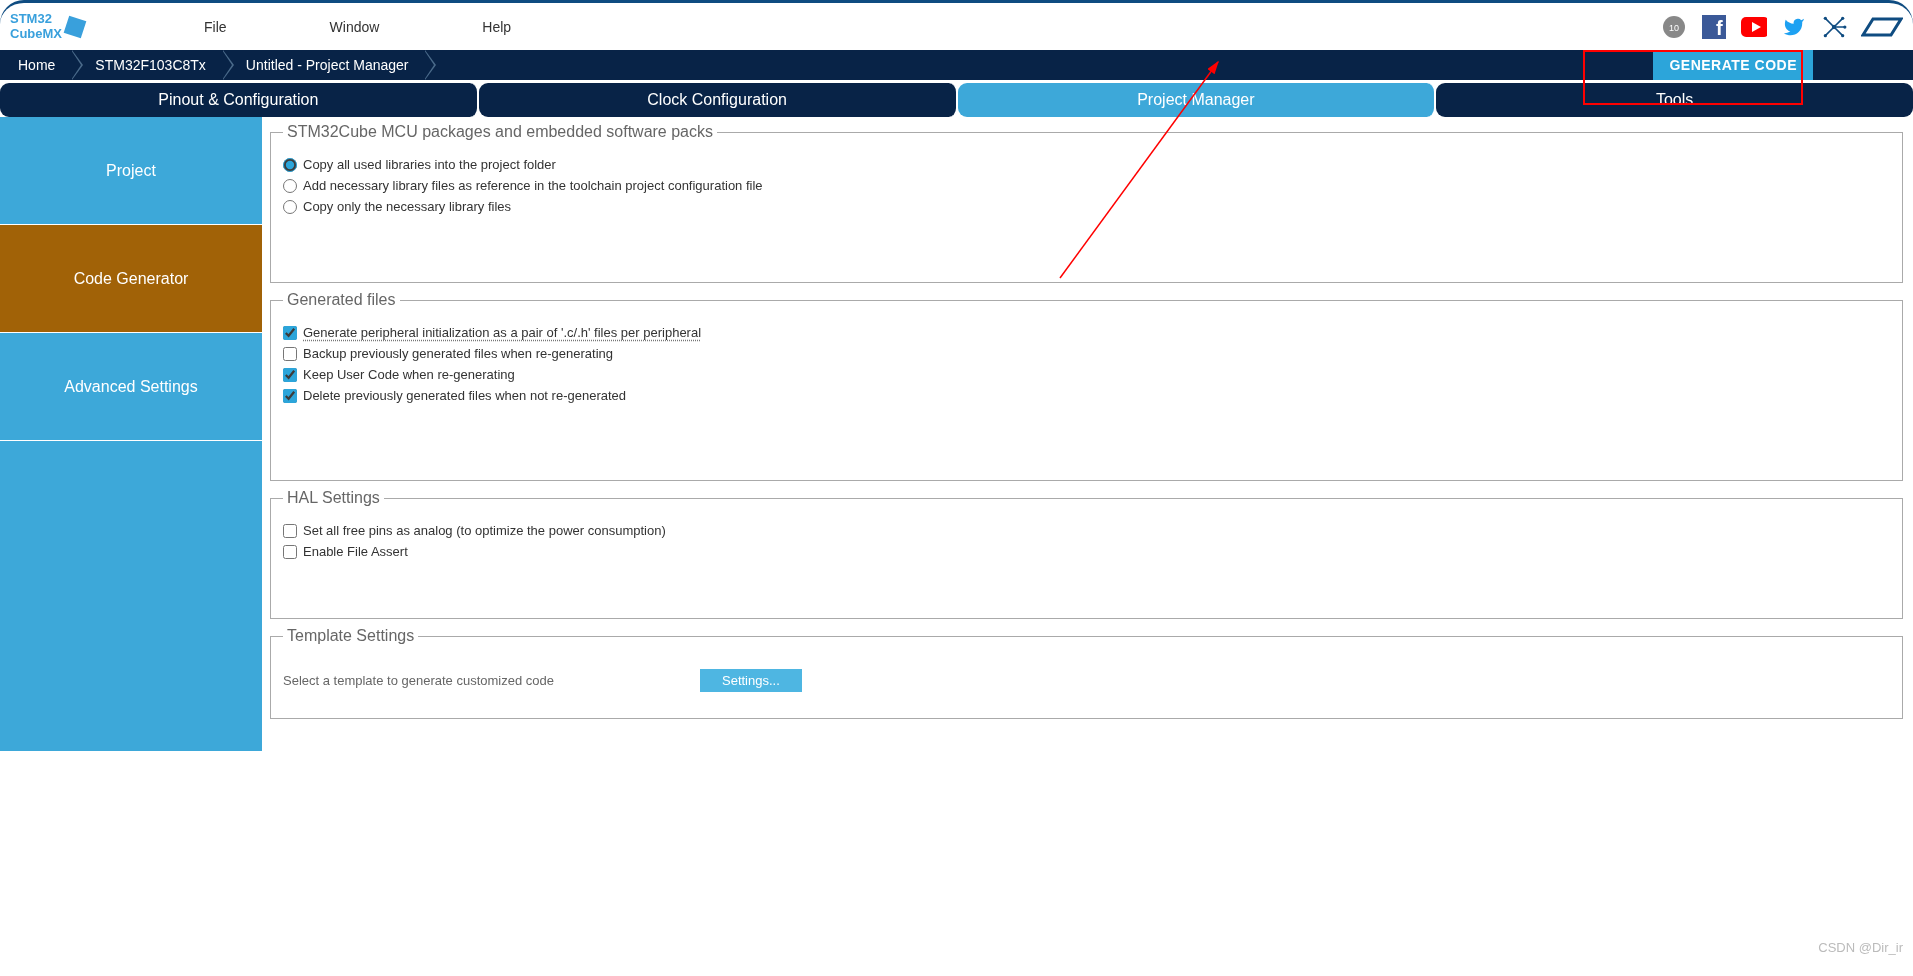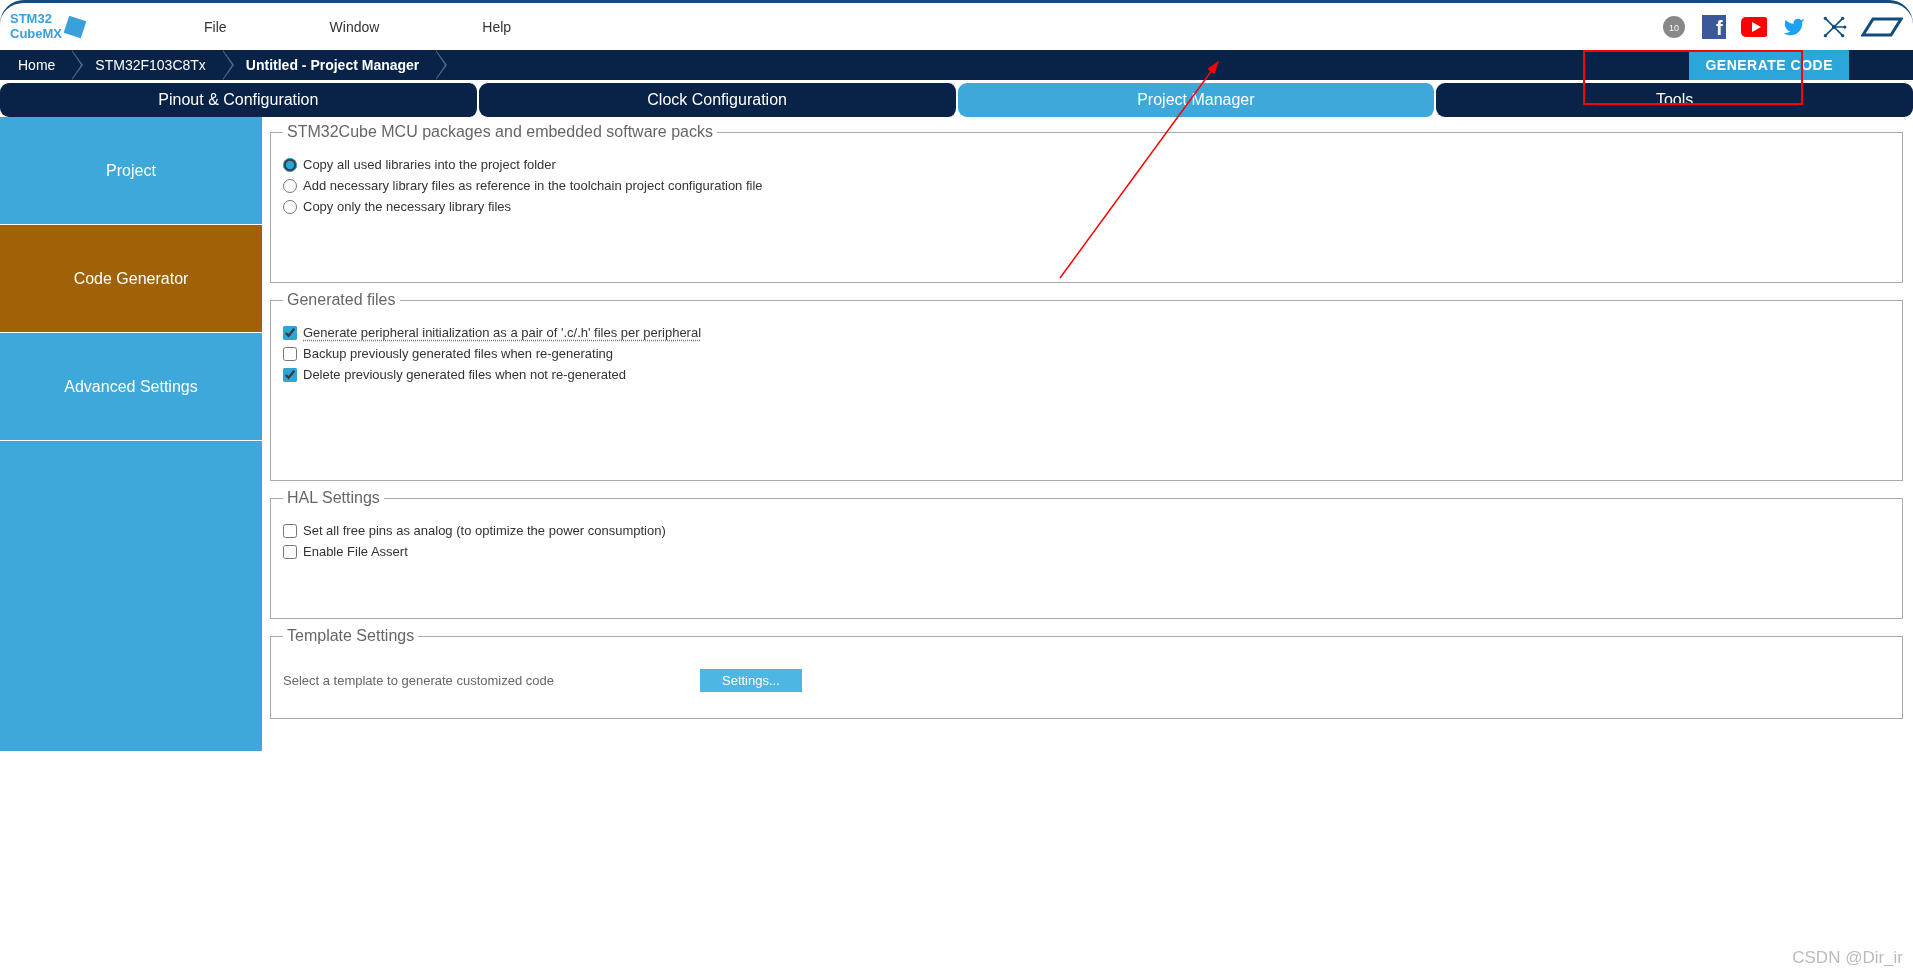--- a/index.html
+++ b/index.html
@@ -12,22 +12,22 @@
 .menu-items { display: flex; gap: 103px; flex: 1; }
 .menu-item { color: #333; cursor: pointer; font-size: 14px; }
 .top-icons { display: flex; gap: 14px; align-items: center; margin-left: auto; }
 .top-icons div { width: 26px; height: 26px; display:flex; align-items:center; justify-content:center; }
 
 
 .breadcrumb-bar { background: #082347; height: 30px; display: flex; align-items: center; padding-left: 8px; }
 .bc-item { color: #fff; font-size: 14px; padding: 0 16px 0 10px; position: relative; display: flex; align-items: center; height: 100%; }
 .bc-item::after { content:''; position:absolute; right:-10px; top:0; border-top:15px solid transparent; border-bottom:15px solid transparent; border-left:10px solid #082347; z-index:2; }
 .bc-item::before { content:''; position:absolute; right:-12px; top:0; border-top:15px solid transparent; border-bottom:15px solid transparent; border-left:11px solid #4a6a8a; z-index:1; }
-.bc-item.active { font-weight: bold; }
-.gen-wrap { margin-left:auto; display:flex; align-items:center; height:100%; padding-right:64px; }
+.bc-item.active { font-weight: normal; }
+.gen-wrap { margin-left:auto; display:flex; align-items:center; height:100%; padding-right:100px; }
 .gen-btn { background:#2ca5da; color:#fff; font-weight:bold; font-size:14px; padding: 7px 16px; cursor:pointer; letter-spacing:0.5px; }
 .red-box-gen { position:absolute; border:2px solid red; right:110px; top:50px; width:220px; height:55px; pointer-events:none; }
 
 
 .main-tabs { display:flex; height:34px; margin-top:3px; }
 .main-tab { flex:1; background:#082347; color:#fff; display:flex; align-items:center; justify-content:center; font-size:16px; cursor:pointer; border-right:2px solid #fff;border-radius:9px; }
 .main-tab:last-child { border-right:none; }
 .main-tab.active { background:#3da8d9; }
 
 
@@ -49,21 +49,21 @@
 .underlined { text-decoration: underline dotted #777; text-underline-offset:3px; }
 
 .settings-btn { background:#4eb6e2; color:#fff; padding:4px 22px; cursor:pointer; font-size:13px; margin-left:140px; }
 .fs-packages { min-height:160px; }
 .fs-files { min-height:190px; }
 .fs-hal { min-height:130px; }
 
 .arrow { position:absolute; left:1060px; top:58px; pointer-events:none; z-index:10; }
 .arrow svg { overflow:visible; }
 
-.watermark { position:fixed; right:10px; bottom:8px; color:#bbb; font-size:17px; }
+.watermark { position:fixed; right:10px; bottom:21px; color:#bbb; font-size:13px; }
 </style>
 </head>
 <body>
 
 <div class="arrow">
   <svg width="170" height="230">
     <defs>
         <marker id="ah" markerWidth="10" markerHeight="10" refX="8" refY="3" orient="auto">
           <path d="M0,0 L0,6 L9,3 z" fill="red"></path>
         </marker>
@@ -175,20 +175,24 @@
       <div class="opt-row">
         <input type="checkbox" checked="" style="">
         <label class="opt-label underlined">Generate peripheral initialization as a pair of '.c/.h' files per peripheral</label>
       </div>
       <div class="opt-row">
         <input type="checkbox" style="">
         <label class="opt-label">Backup previously generated files when re-generating</label>
       </div>
       <div class="opt-row">
         <input type="checkbox" checked="" style="">
+        <label class="opt-label">Keep User Code when re-generating</label>
+      </div>
+      <div class="opt-row">
+        <input type="checkbox" checked="" style="">
         <label class="opt-label">Delete previously generated files when not re-generated</label>
       </div>
     </fieldset>
 
     <fieldset class="fs-hal">
       <legend>HAL Settings</legend>
       <div class="opt-row">
         <input type="checkbox" style="">
         <label class="opt-label">Set all free pins as analog (to optimize the power consumption)</label>
       </div>

